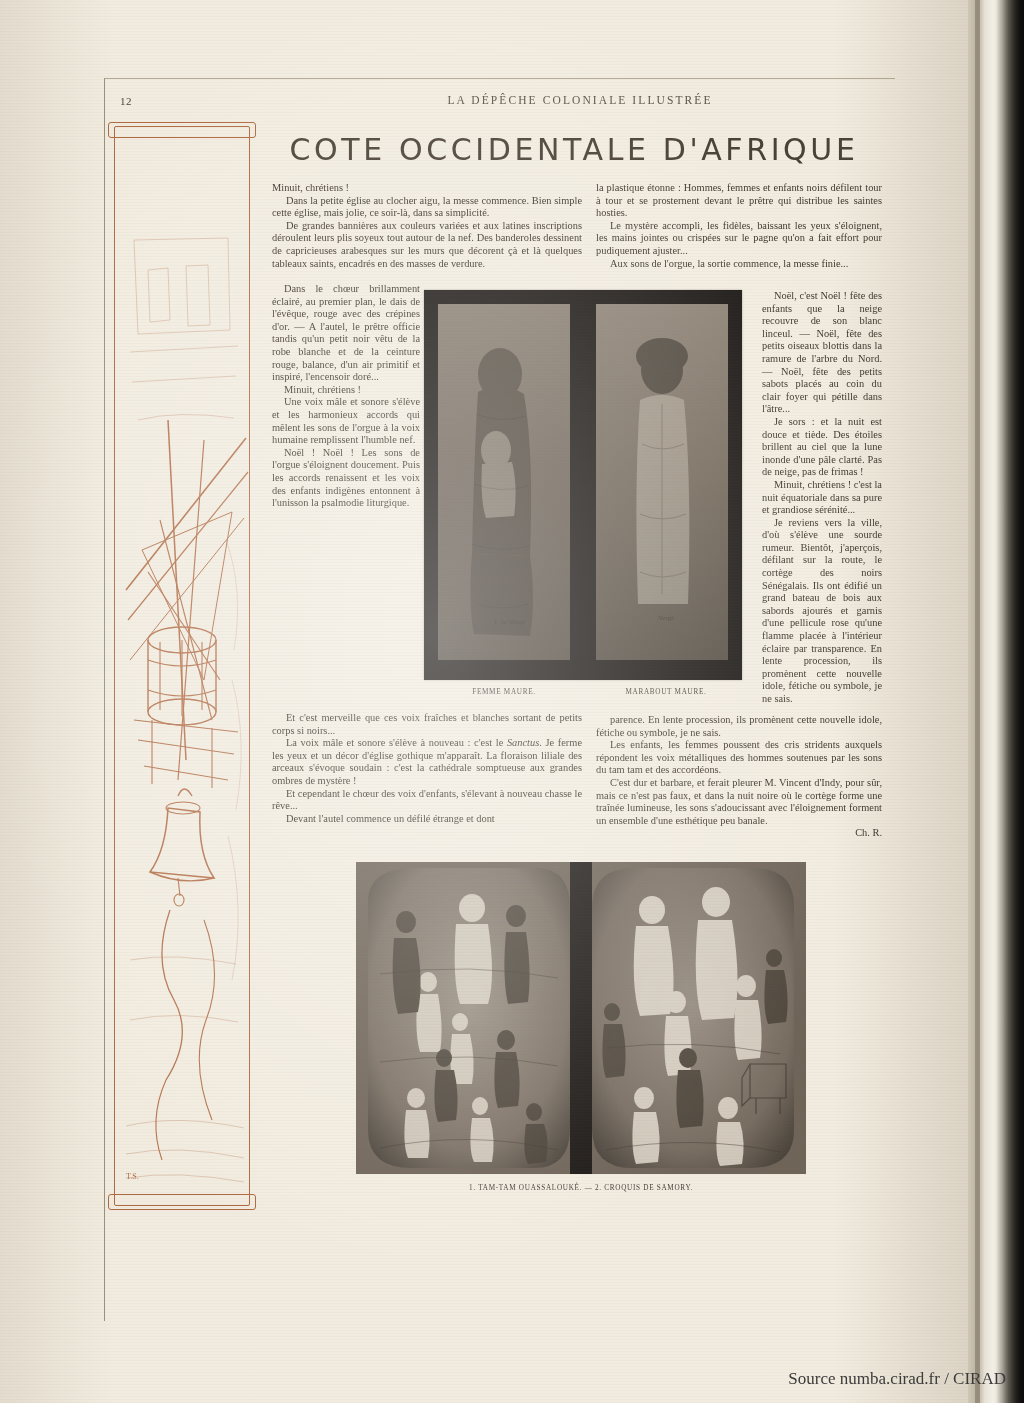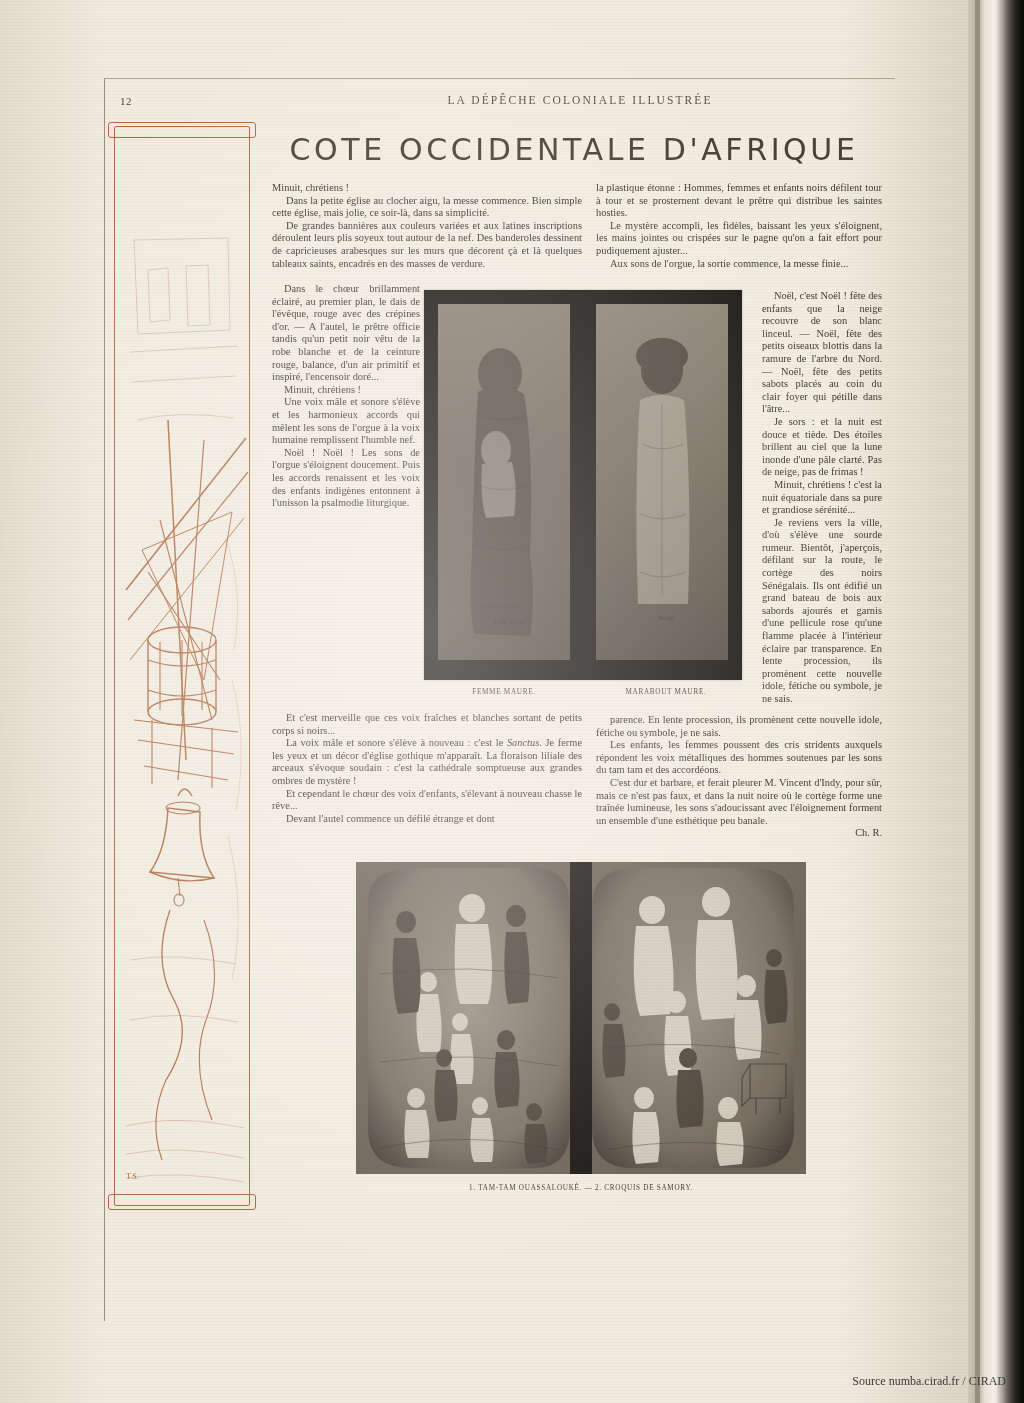--- a/index.html
+++ b/index.html
@@ -225,21 +225,21 @@
     letter-spacing: 0.7px;
     color: #46403a;
     text-transform: uppercase;
     text-align: center;
   }
 
   
   .source {
     position: absolute;
     right: 18px; bottom: 14px;
-    font-size: 12px;
+    font-size: 17px;
     color: #3b3b3b;
     font-family: "Liberation Serif", serif;
   }
   .grain {
     position:absolute; left:0; top:0; width:1024px; height:1403px;
     pointer-events:none;
     background-image:
       repeating-linear-gradient(0deg, rgba(120,105,85,0.035) 0px, rgba(120,105,85,0.035) 1px, rgba(255,255,255,0) 1px, rgba(255,255,255,0) 3px);
   }
 </style>

